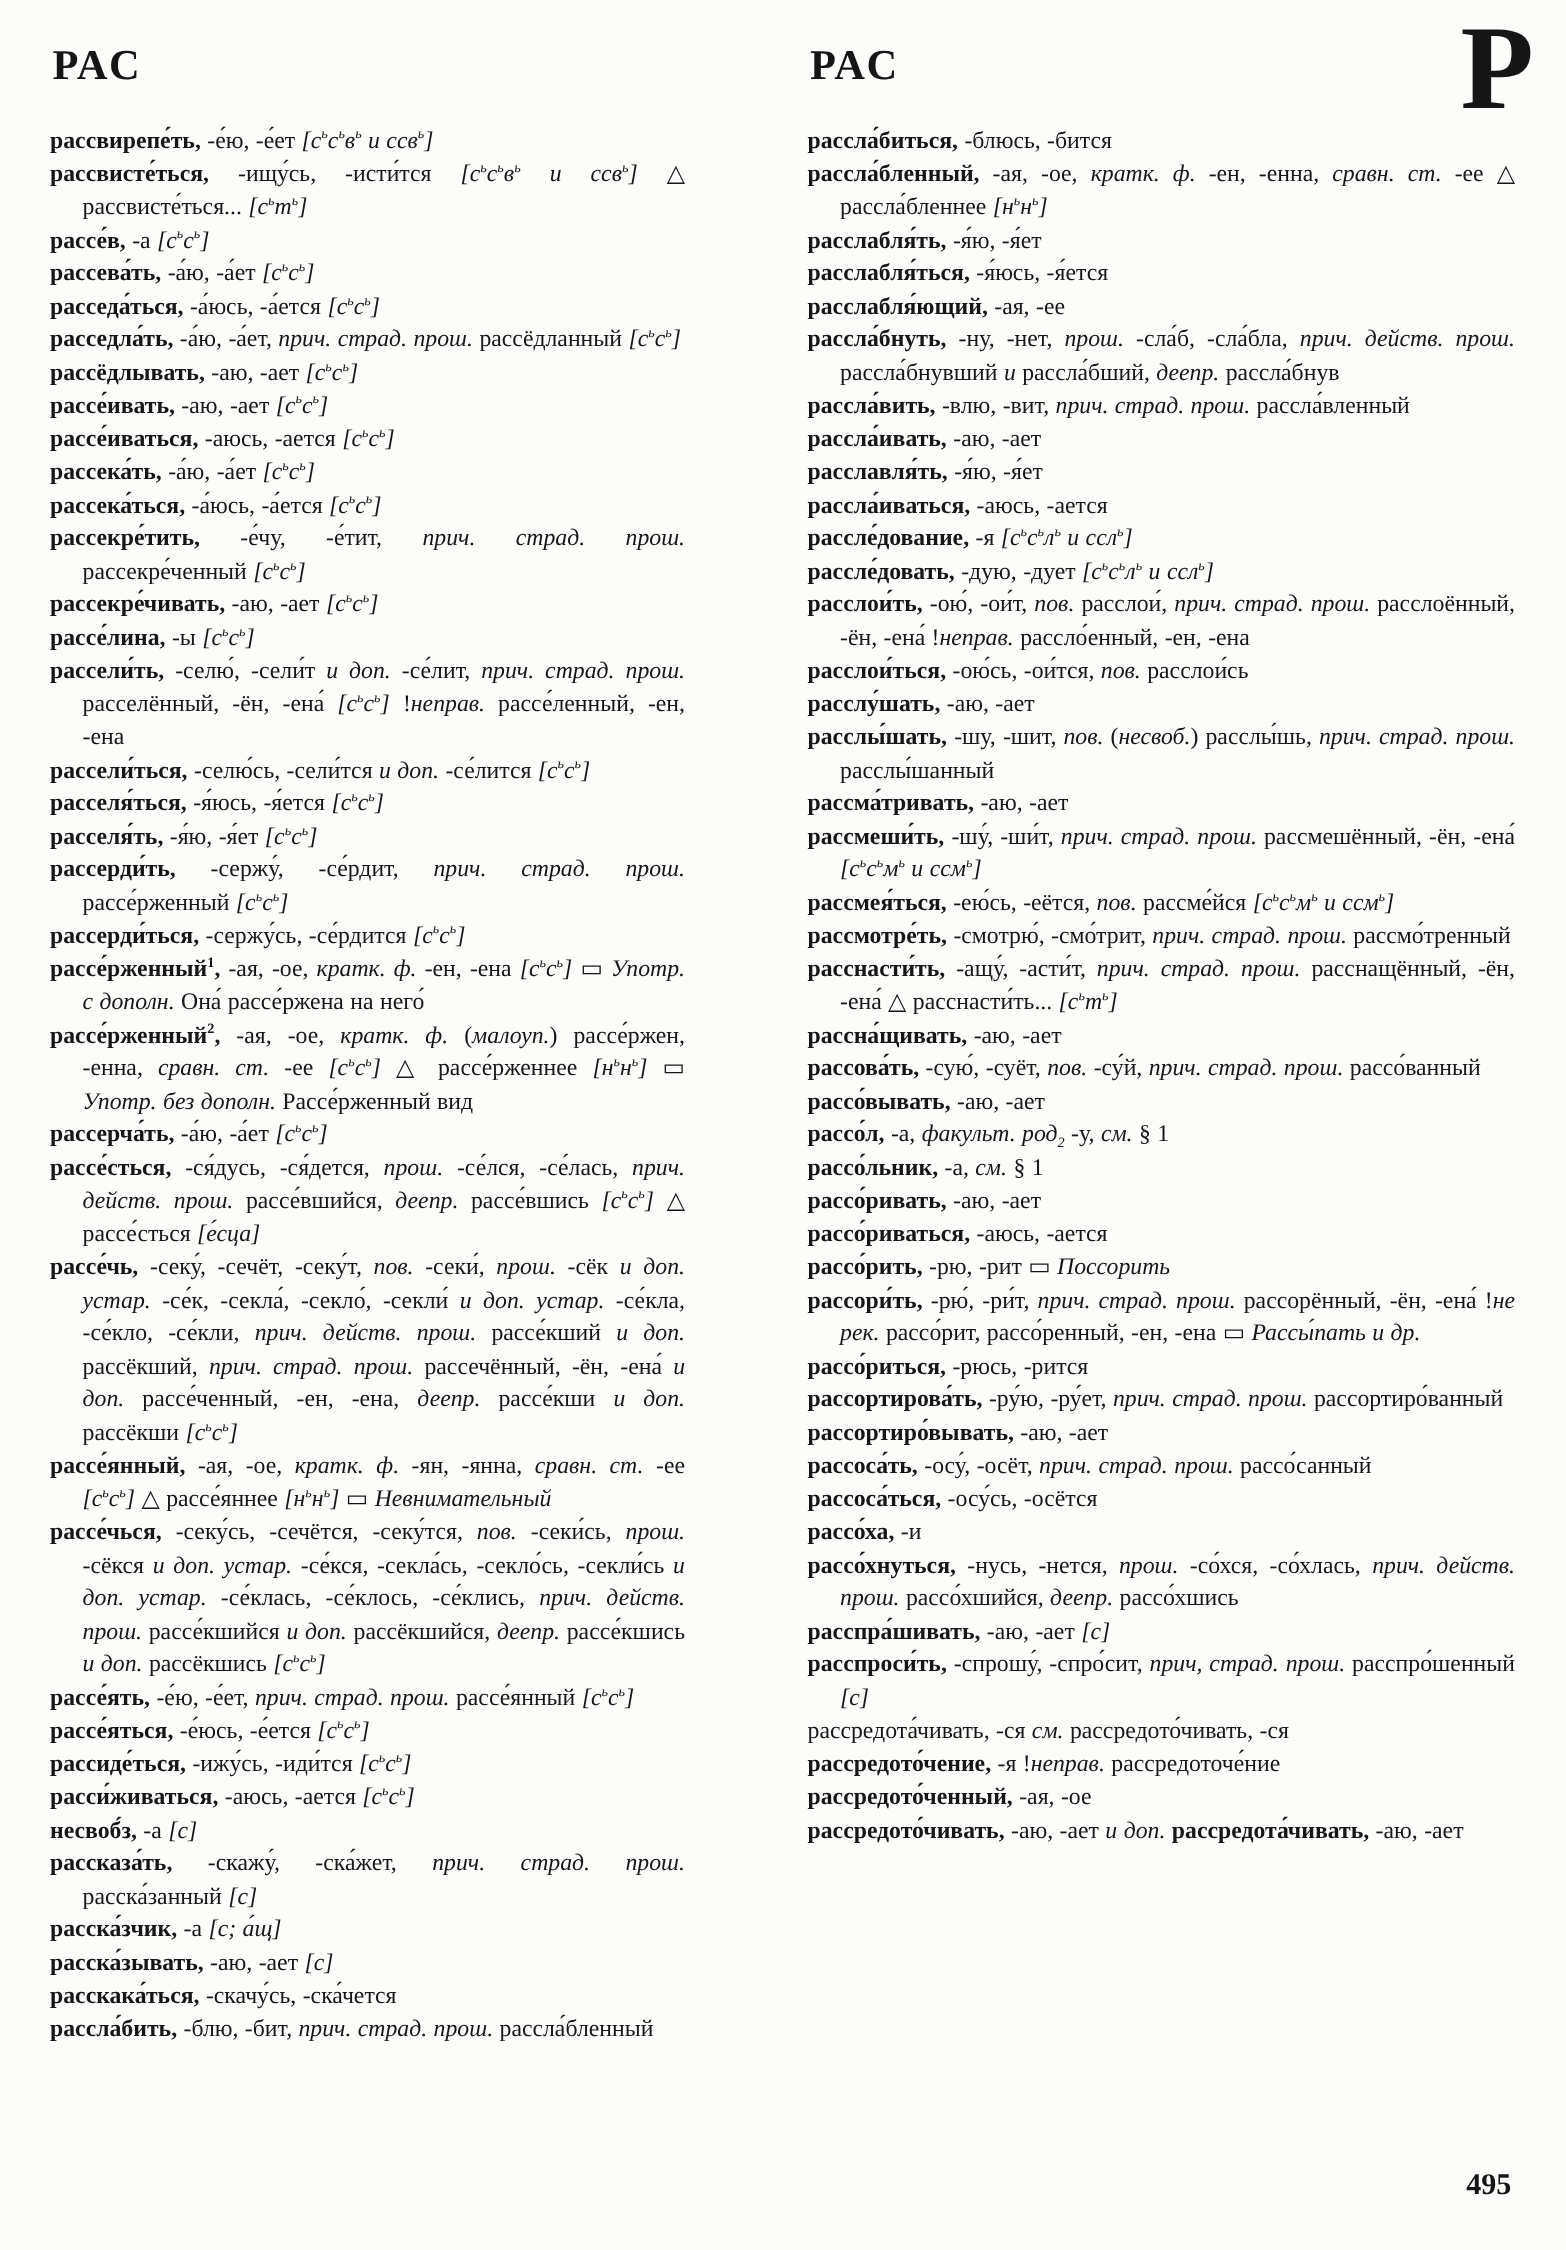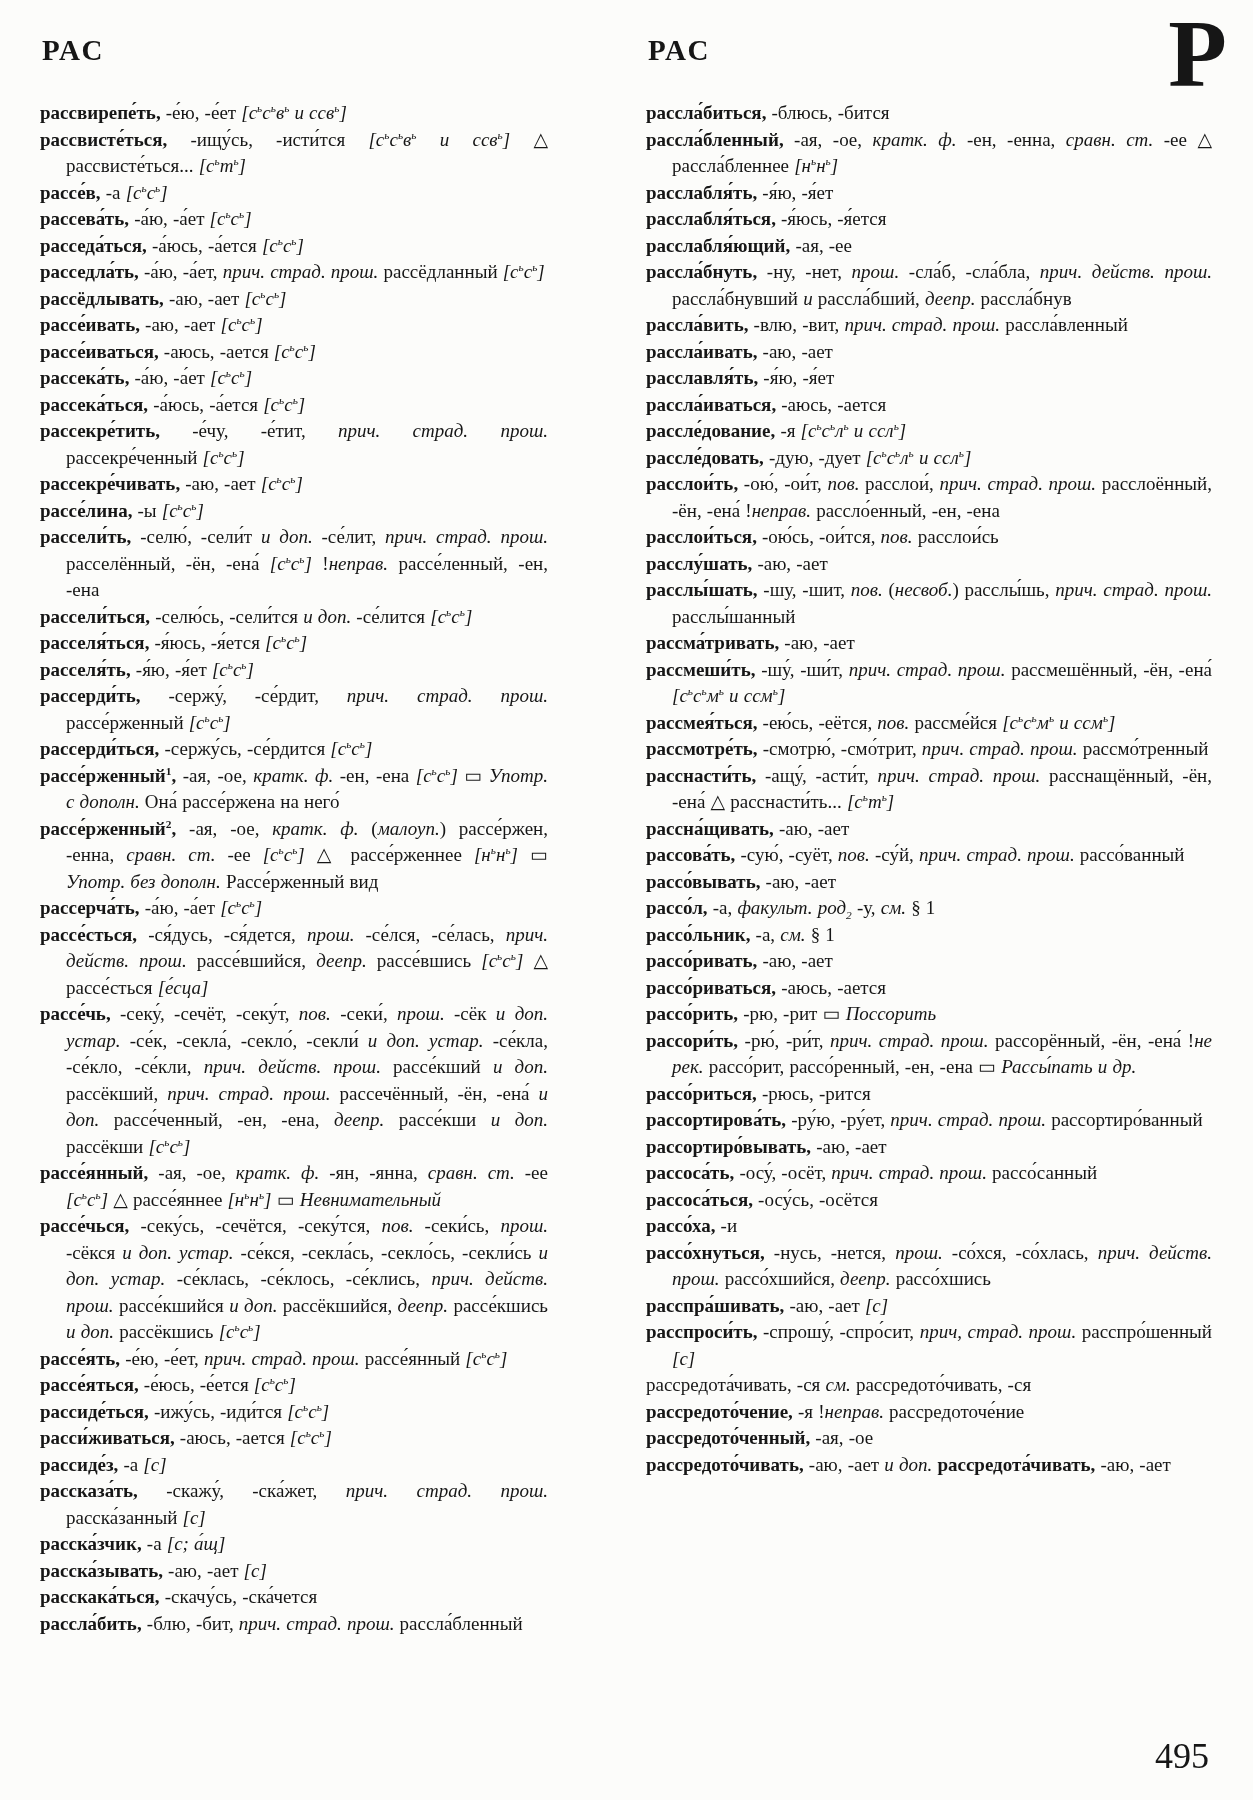--- a/index.html
+++ b/index.html
@@ -6,21 +6,21 @@
   body{
     width:1253px;height:1800px;
     background:#fcfcfa;
     font-family:"Liberation Serif","DejaVu Serif",serif;
     color:#161616;
     overflow:hidden;
   }
   .page{position:relative;width:1253px;height:1800px;overflow:hidden;}
   .runhead{
     position:absolute;top:34px;
-    font-weight:700;font-size:29px;letter-spacing:3px;
+    font-weight:700;font-size:34px;letter-spacing:3px;
     font-family:"Liberation Serif","DejaVu Serif",serif;
   }
   .runhead-left{left:42px;}
   .runhead-mid{left:648px;}
   .section-letter{
     position:absolute;top:6px;right:26px;
     font-weight:700;font-size:96px;line-height:1;
     font-family:"Liberation Serif","DejaVu Serif",serif;
   }
   .col{position:absolute;top:100px;}
@@ -31,21 +31,21 @@
     text-align:justify;
     padding-left:26px;text-indent:-26px;
     word-spacing:0.02em;
   }
   .entry b{font-weight:700;}
   .entry i{font-style:italic;}
   .entry sup{font-size:60%;line-height:0;vertical-align:super;}
   .entry sub{font-size:60%;line-height:0;vertical-align:sub;}
   .page-number{
     position:absolute;top:1735px;right:44px;
-    font-weight:400;font-size:36px;
+    font-weight:700;font-size:24px;
   }
 </style>
 </head>
 <body>
 
 <div class="page">
   <div class="runhead runhead-left">РАС</div>
   <div class="runhead runhead-mid">РАС</div>
   <div class="section-letter">Р</div>
 
@@ -74,21 +74,21 @@
       <div class="entry"><b>рассе́рженный<sup>2</sup>,</b> -ая, -ое, <i>кратк. ф.</i> (<i>малоуп.</i>) рассе́ржен, -енна, <i>сравн. ст.</i> -ее <i>[с<sup>ь</sup>с<sup>ь</sup>]</i> △ рассе́рженнее <i>[н<sup>ь</sup>н<sup>ь</sup>]</i> ▭ <i>Употр. без дополн.</i> Рассе́рженный вид</div>
       <div class="entry"><b>рассерча́ть,</b> -а́ю, -а́ет <i>[с<sup>ь</sup>с<sup>ь</sup>]</i></div>
       <div class="entry"><b>рассе́сться,</b> -ся́дусь, -ся́дется, <i>прош.</i> -се́лся, -се́лась, <i>прич. действ. прош.</i> рассе́вшийся, <i>деепр.</i> рассе́вшись <i>[с<sup>ь</sup>с<sup>ь</sup>]</i> △ рассе́сться <i>[е́сца]</i></div>
       <div class="entry"><b>рассе́чь,</b> -секу́, -сечёт, -секу́т, <i>пов.</i> -секи́, <i>прош.</i> -сёк <i>и доп. устар.</i> -се́к, -секла́, -секло́, -секли́ <i>и доп. устар.</i> -се́кла, -се́кло, -се́кли, <i>прич. действ. прош.</i> рассе́кший <i>и доп.</i> рассёкший, <i>прич. страд. прош.</i> рассечённый, -ён, -ена́ <i>и доп.</i> рассе́ченный, -ен, -ена, <i>деепр.</i> рассе́кши <i>и доп.</i> рассёкши <i>[с<sup>ь</sup>с<sup>ь</sup>]</i></div>
       <div class="entry"><b>рассе́янный,</b> -ая, -ое, <i>кратк. ф.</i> -ян, -янна, <i>сравн. ст.</i> -ее <i>[с<sup>ь</sup>с<sup>ь</sup>]</i> △ рассе́яннее <i>[н<sup>ь</sup>н<sup>ь</sup>]</i> ▭ <i>Невнимательный</i></div>
       <div class="entry"><b>рассе́чься,</b> -секу́сь, -сечётся, -секу́тся, <i>пов.</i> -секи́сь, <i>прош.</i> -сёкся <i>и доп. устар.</i> -се́кся, -секла́сь, -секло́сь, -секли́сь <i>и доп. устар.</i> -се́клась, -се́клось, -се́клись, <i>прич. действ. прош.</i> рассе́кшийся <i>и доп.</i> рассёкшийся, <i>деепр.</i> рассе́кшись <i>и доп.</i> рассёкшись <i>[с<sup>ь</sup>с<sup>ь</sup>]</i></div>
       <div class="entry"><b>рассе́ять,</b> -е́ю, -е́ет, <i>прич. страд. прош.</i> рассе́янный <i>[с<sup>ь</sup>с<sup>ь</sup>]</i></div>
       <div class="entry"><b>рассе́яться,</b> -е́юсь, -е́ется <i>[с<sup>ь</sup>с<sup>ь</sup>]</i></div>
       <div class="entry"><b>рассиде́ться,</b> -ижу́сь, -иди́тся <i>[с<sup>ь</sup>с<sup>ь</sup>]</i></div>
       <div class="entry"><b>расси́живаться,</b> -аюсь, -ается <i>[с<sup>ь</sup>с<sup>ь</sup>]</i></div>
-      <div class="entry"><b>рассиде́з,</b> -а <i>[с]</i></div>
+      <div class="entry"><b>несвоб́з,</b> -а <i>[с]</i></div>
       <div class="entry"><b>рассказа́ть,</b> -скажу́, -ска́жет, <i>прич. страд. прош.</i> расска́занный <i>[с]</i></div>
       <div class="entry"><b>расска́зчик,</b> -а <i>[с; а́щ]</i></div>
       <div class="entry"><b>расска́зывать,</b> -аю, -ает <i>[с]</i></div>
       <div class="entry"><b>расскака́ться,</b> -скачу́сь, -ска́чется</div>
       <div class="entry"><b>рассла́бить,</b> -блю, -бит, <i>прич. страд. прош.</i> рассла́бленный</div>
     </div>
   <div class="col col-right">
       <div class="entry"><b>рассла́биться,</b> -блюсь, -бится</div>
       <div class="entry"><b>рассла́бленный,</b> -ая, -ое, <i>кратк. ф.</i> -ен, -енна, <i>сравн. ст.</i> -ее △ рассла́бленнее <i>[н<sup>ь</sup>н<sup>ь</sup>]</i></div>
       <div class="entry"><b>расслабля́ть,</b> -я́ю, -я́ет</div>

